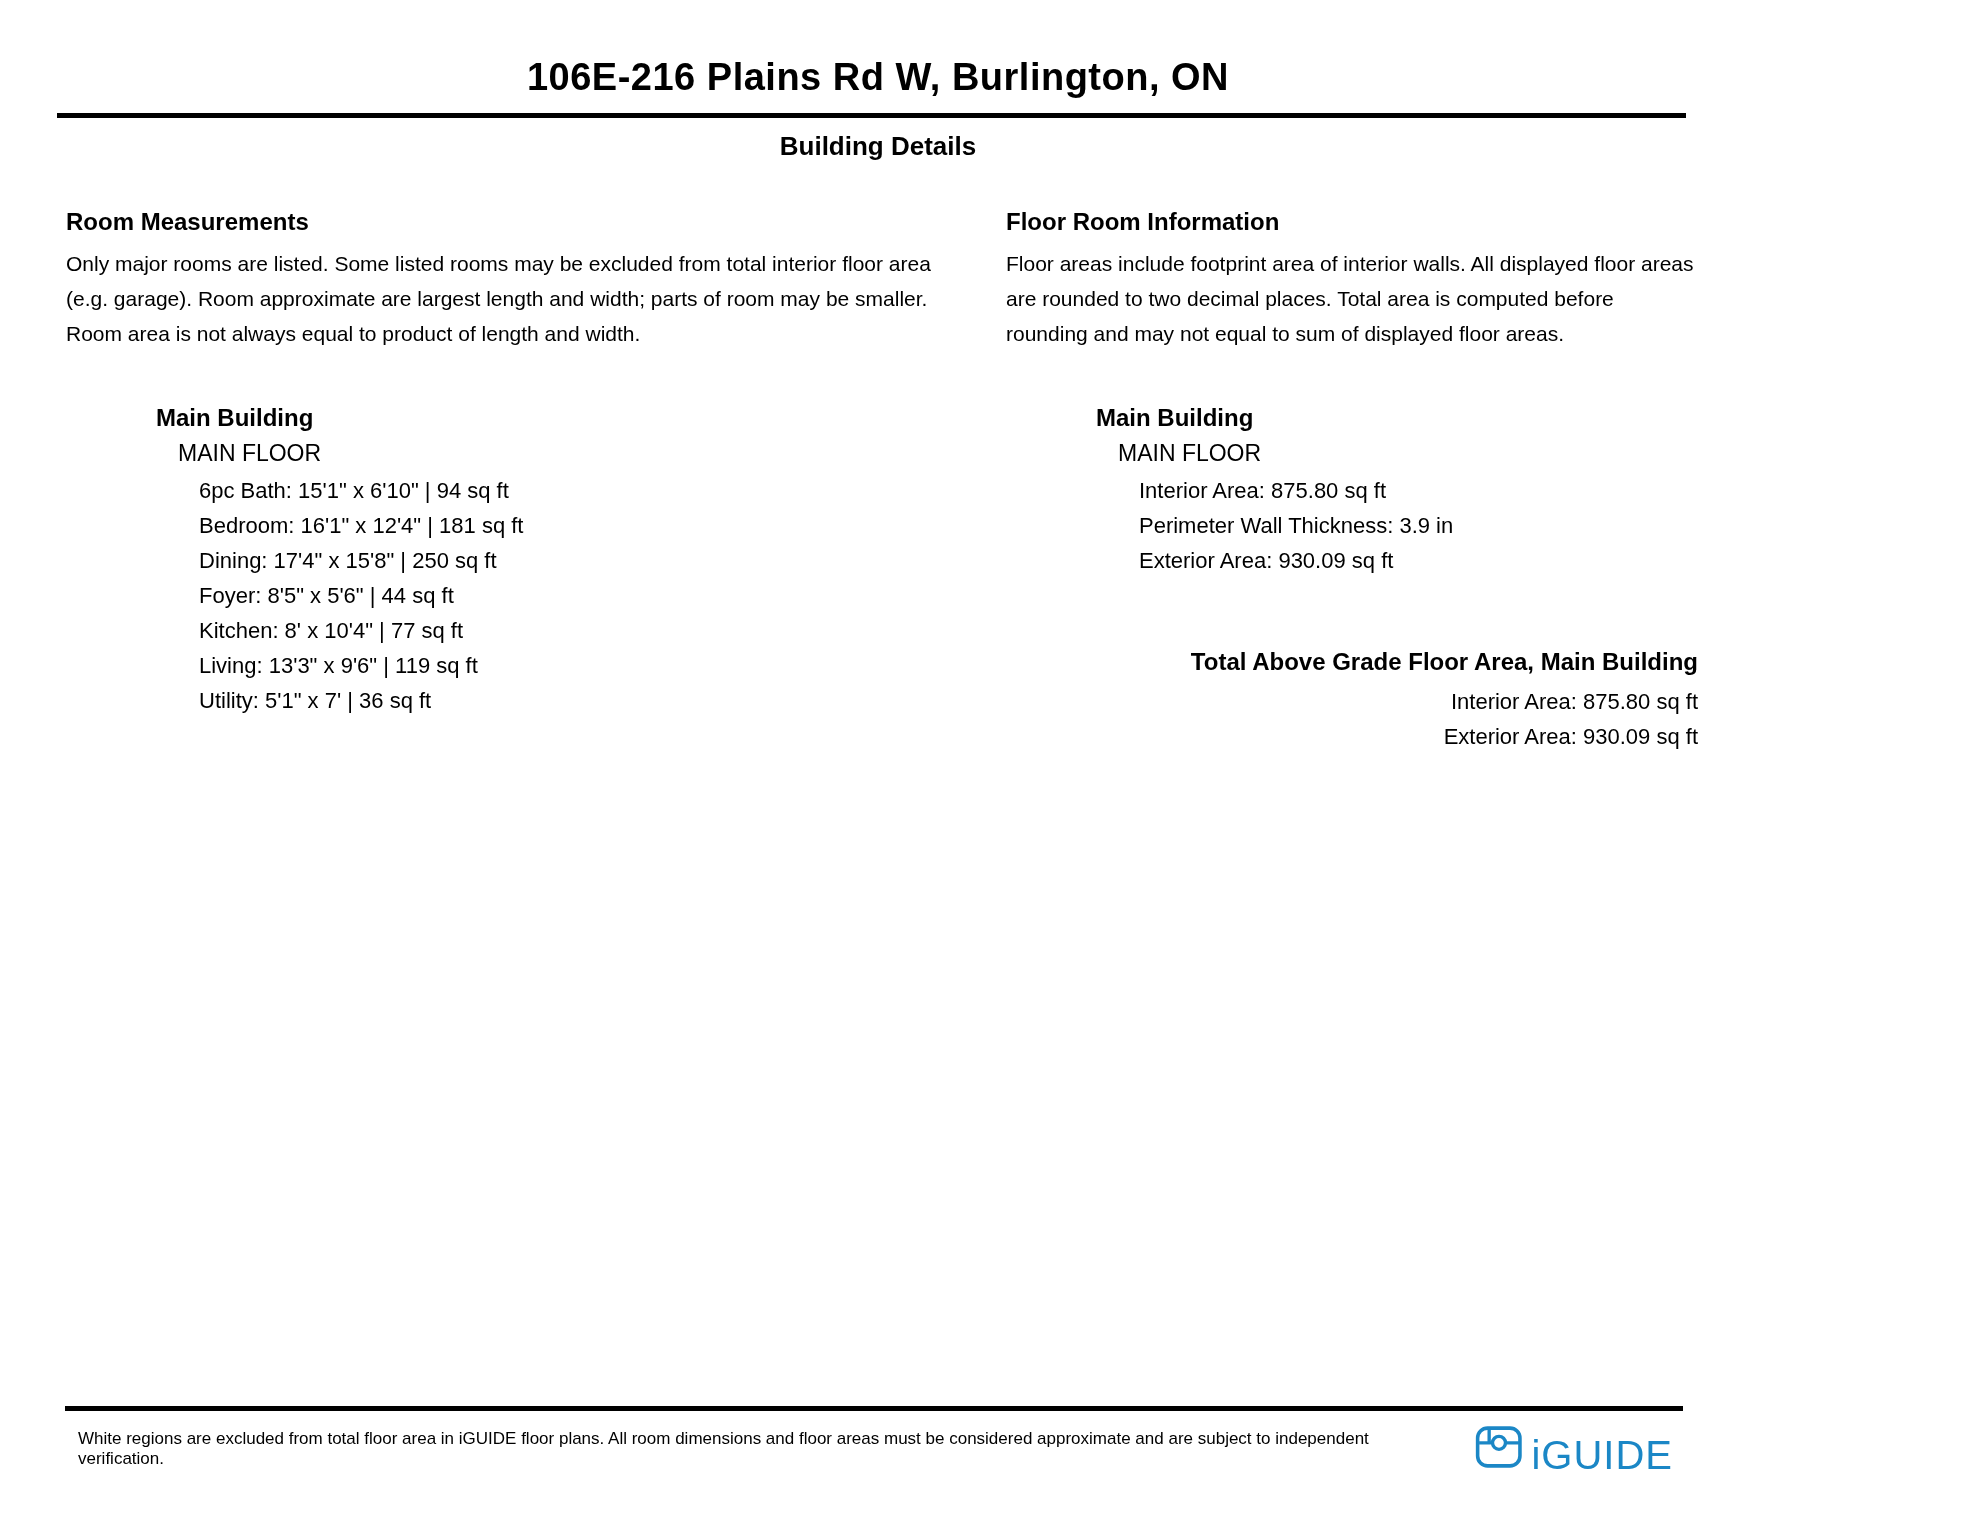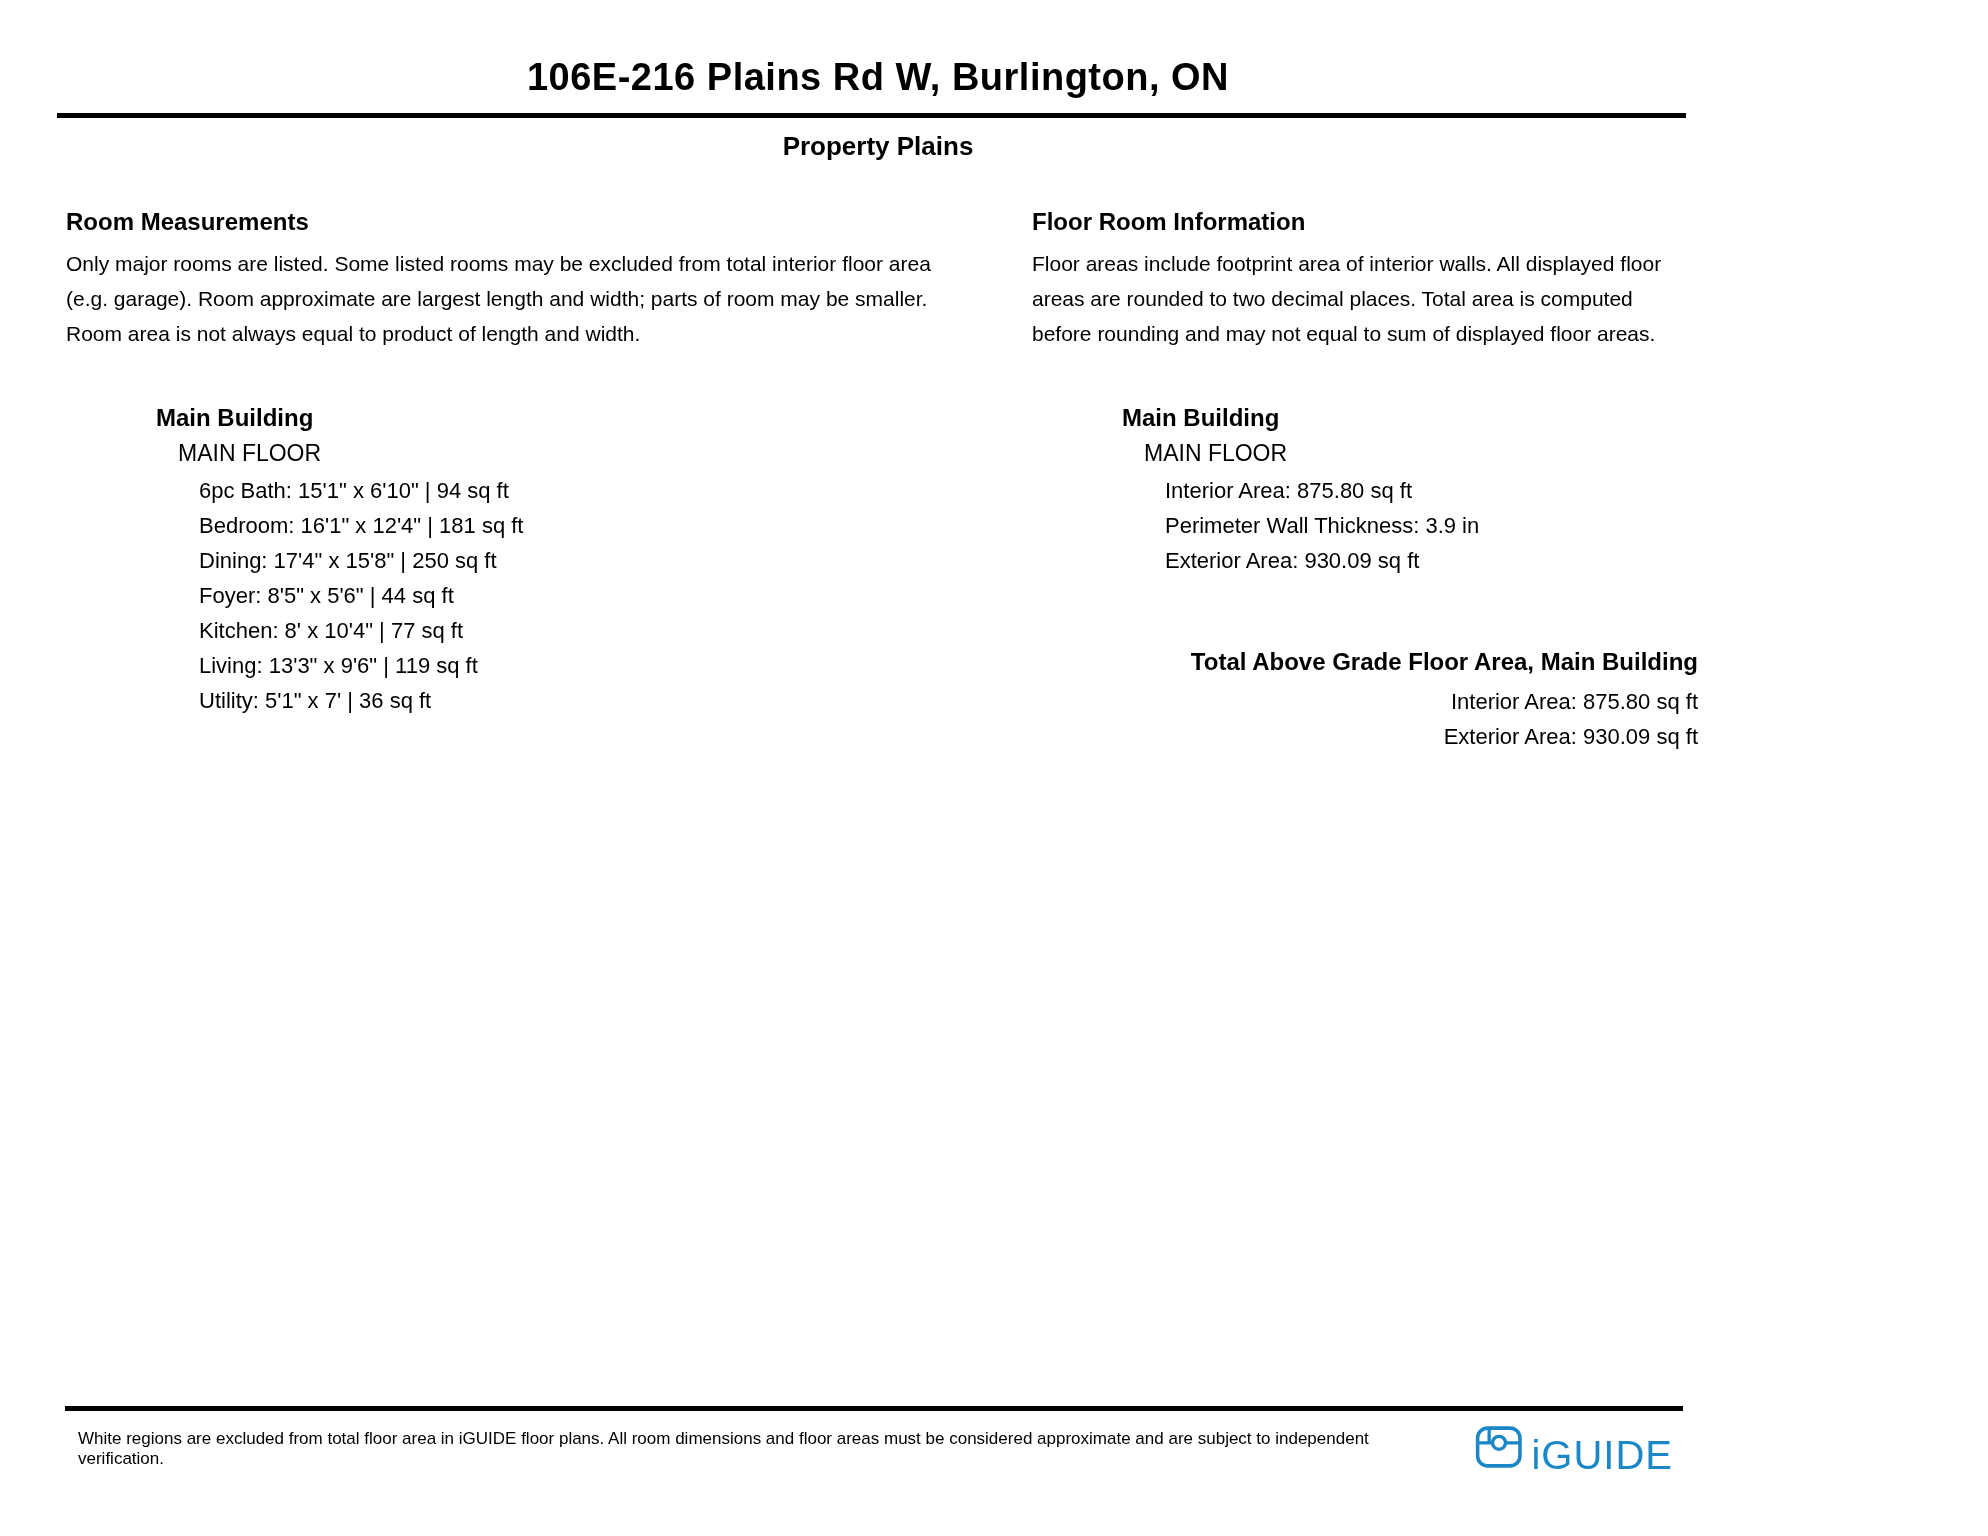--- a/index.html
+++ b/index.html
@@ -36,21 +36,20 @@
     font-size: 26px;
     font-weight: bold;
   }
 
   
   .columns {
     display: flex;
     margin-top: 46px;
     padding-left: 66px;
     padding-right: 58px;
-    gap: 26px;
   }
   .col-left  { width: 894px; flex: none; }
   .col-right { flex: 1; margin-left: 46px; }
 
   .section-heading {
     font-size: 24px;
     font-weight: bold;
     margin-bottom: 10px;
   }
   .section-desc {
@@ -126,21 +125,21 @@
     margin-top: 16px;
   }
 </style>
 </head>
 <body>
 
 <div class="page">
 
   <div class="page-title">106E-216 Plains Rd W, Burlington, ON</div>
   <hr class="header-rule">
-  <div class="page-subtitle">Property Plains</div>
+  <div class="page-subtitle">Building Details</div>
 
   <div class="columns">
 
     <div class="col-left">
       <div class="section-heading">Room Measurements</div>
       <div class="section-desc">Only major rooms are listed. Some listed rooms may be excluded from total interior floor area (e.g. garage). Room approximate are largest length and width; parts of room may be smaller. Room area is not always equal to product of length and width.</div>
 
       <div class="building-block">
         <div class="building-name">Main Building</div>
         <div class="floor-name">MAIN FLOOR</div>

